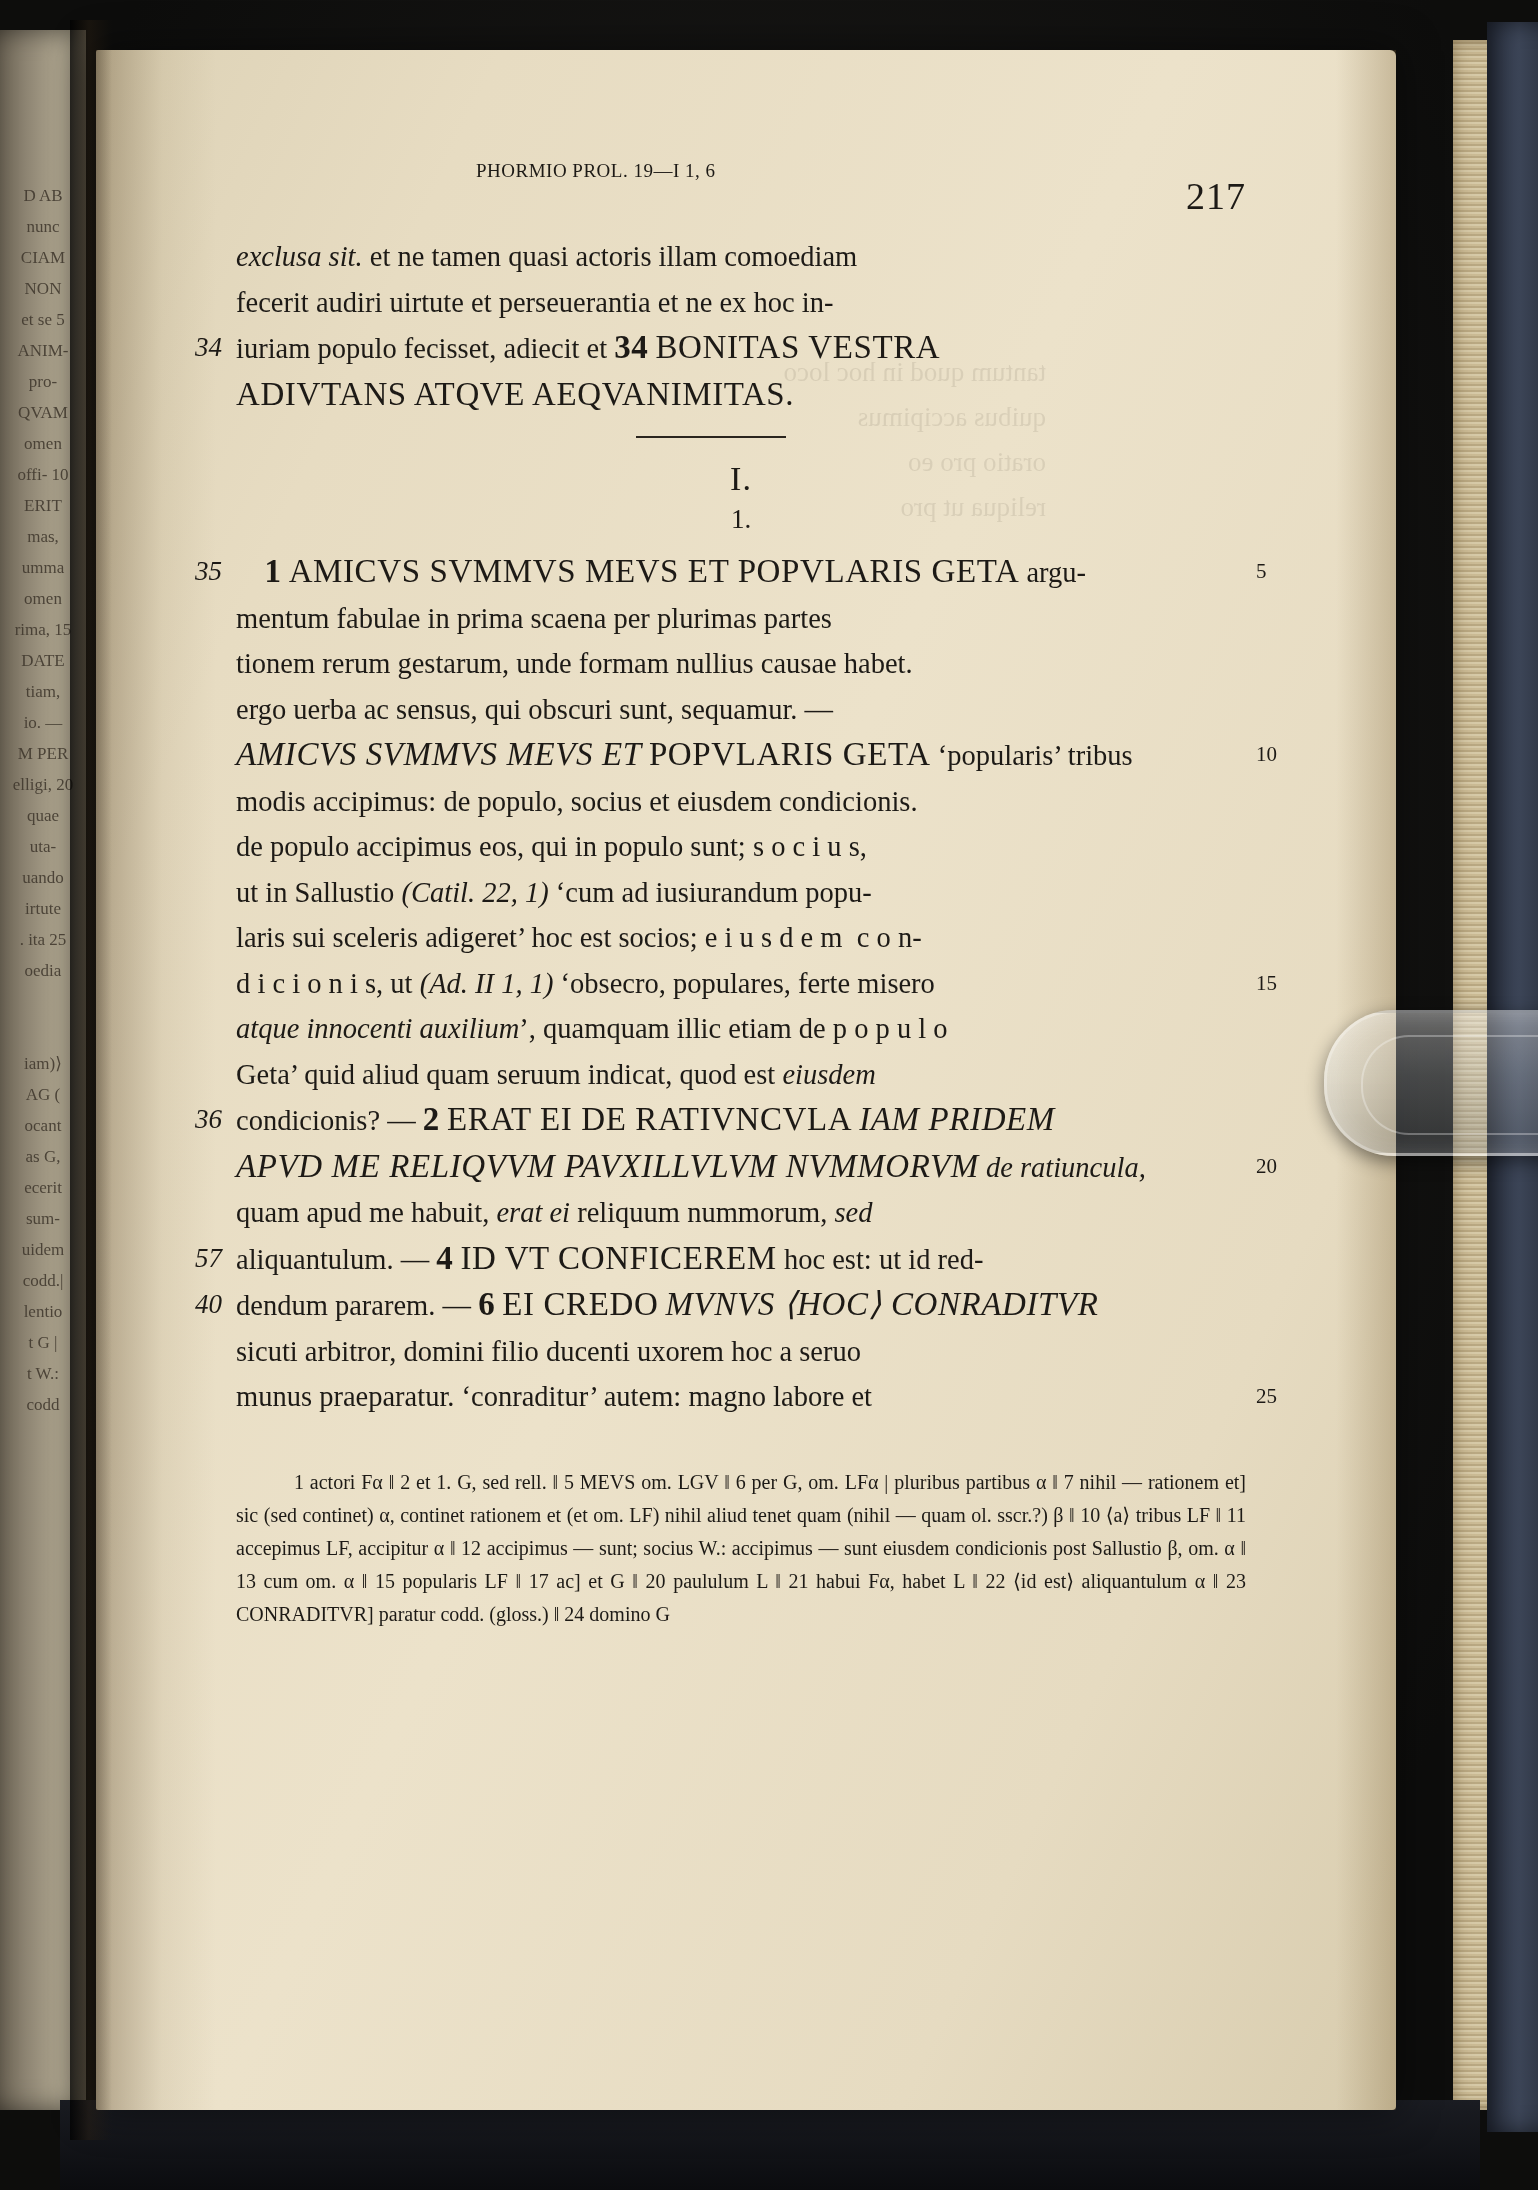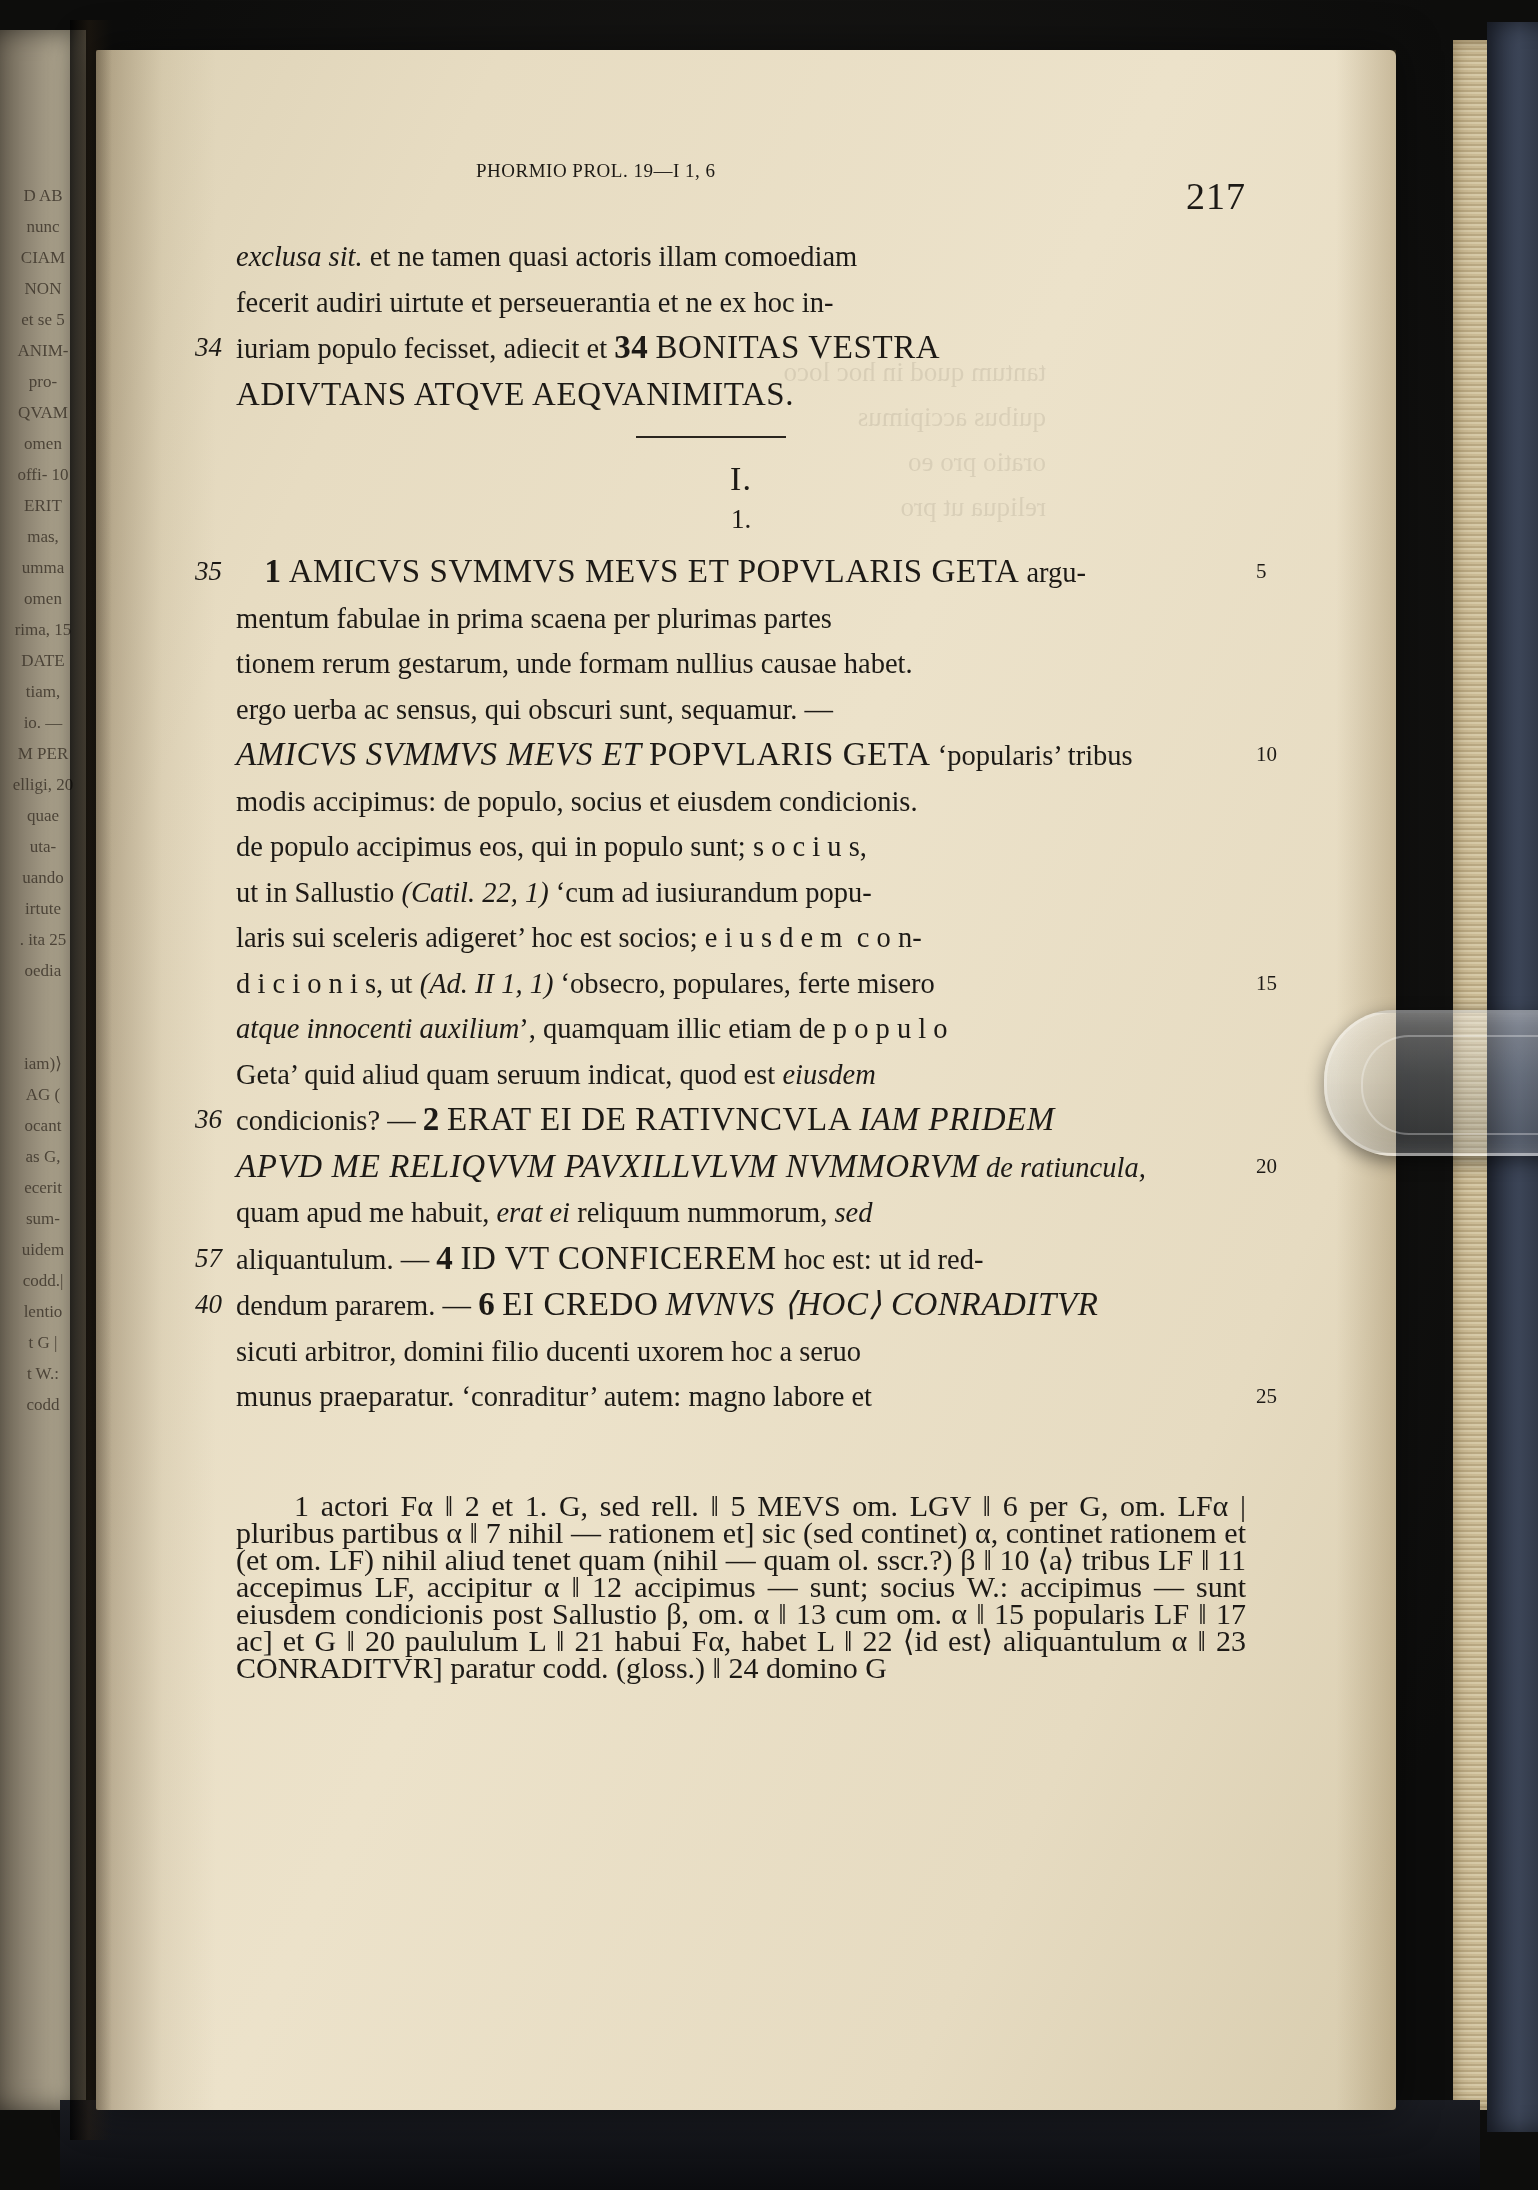--- a/index.html
+++ b/index.html
@@ -192,23 +192,23 @@
     letter-spacing: 1px;
     margin: 6px 0 6px 0;
   }
   .sub-head {
     text-align: center;
     font-size: 27px;
     margin: 0 0 14px 0;
   }
   
   .apparatus {
-    margin-top: 72px;
-    font-size: 30px;
-    line-height: 27px;
+    margin-top: 46px;
+    font-size: 20px;
+    line-height: 33px;
     text-align: justify;
   }
   .indent { text-indent: 58px; }
   
   .ruler {
     position: absolute;
     right: 0px;
     top: 1010px;
     width: 240px;
     height: 140px;

